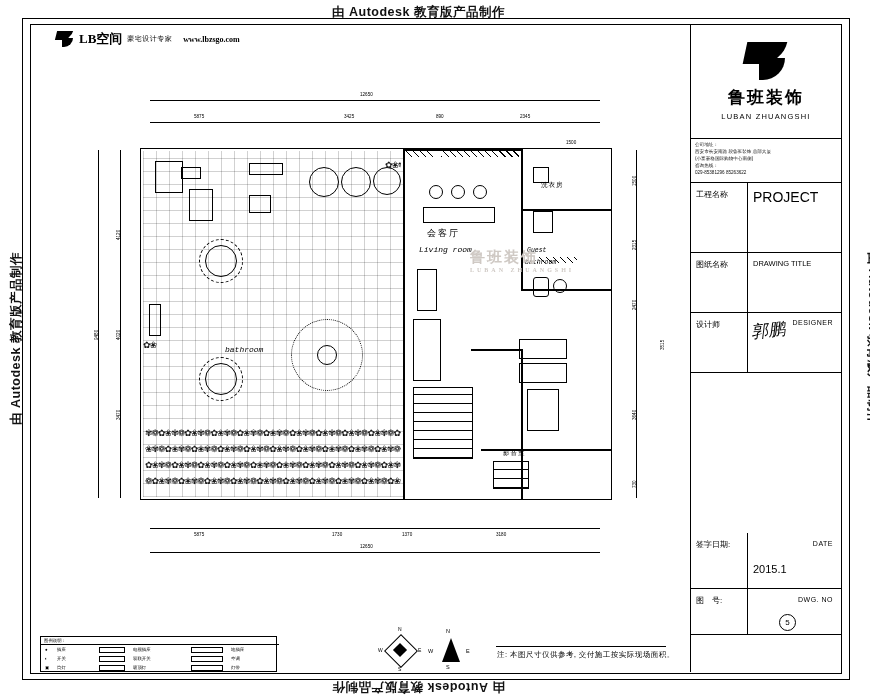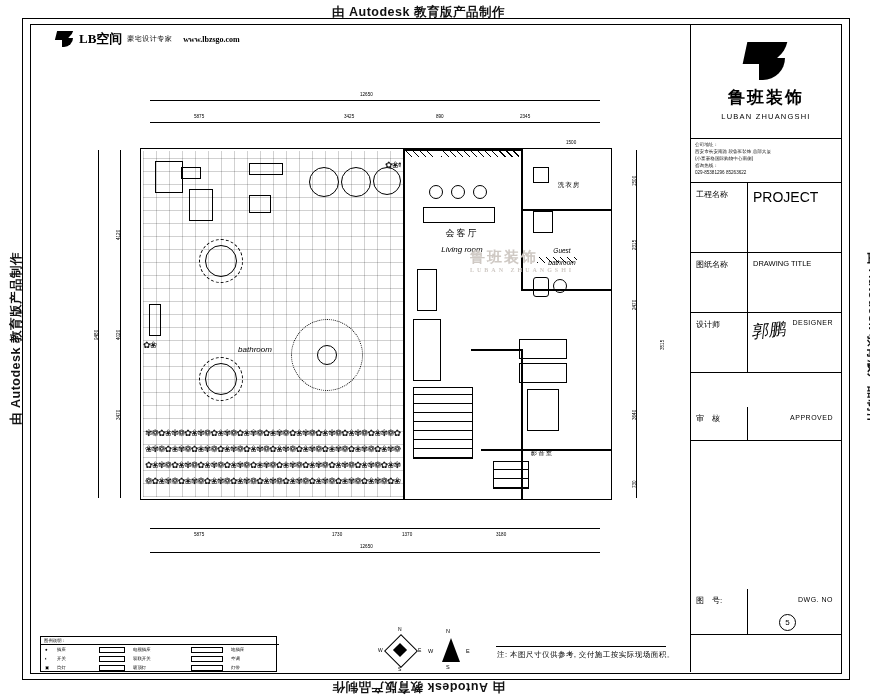--- a/index.html
+++ b/index.html
@@ -41,21 +41,21 @@
   .hdr .t2{font-size:7px;letter-spacing:.5px;}
   .hdr .t3{font-size:8px;font-weight:bold;margin-left:6px;font-family:"Liberation Serif",serif;}
 
   
   .plan{position:absolute;left:140px;top:148px;width:470px;height:350px;border:1.6px solid #000;background:#fff;}
   .terr{position:absolute;left:2px;top:2px;width:262px;height:346px;background:
      repeating-linear-gradient(0deg,rgba(0,0,0,.18) 0 1px,transparent 1px 13px),
      repeating-linear-gradient(90deg,rgba(0,0,0,.18) 0 1px,transparent 1px 13px);}
   .room-wall{position:absolute;background:#000;}
   .hatch{position:absolute;background:repeating-linear-gradient(45deg,#000 0 1px,transparent 1px 5px);}
-  .lbl{position:absolute;font-family:Liberation Sans, sans-serif;text-align:center;white-space:nowrap;}
+  .lbl{position:absolute;font-family:Liberation Mono, monospace;white-space:nowrap;}
   .lbl.cn{font-size:9px;letter-spacing:2px;}
   .lbl.en{font-size:8px;font-style:italic;}
   .lbl.sm{font-size:6.5px;}
 
   .dimline{position:absolute;background:#000;}
   .dimtxt{position:absolute;font-size:4.6px;color:#000;white-space:nowrap;}
   .dimtxt.v{transform:rotate(-90deg);transform-origin:left top;}
 
   .stair{position:absolute;border:1px solid #000;background:repeating-linear-gradient(0deg,#000 0 .7px,transparent .7px 9px);}
   .box{position:absolute;border:1px solid #000;}
@@ -284,27 +284,28 @@
     </div>
 
     <div class="tb-row" style="top:289px;height:60px;">
       <div class="tb-divider"></div>
       <div class="k">设计师</div>
       <div class="v" style="top:6px;">DESIGNER</div>
       <div class="sig">郭鹏</div>
     </div>
 
 
-    <div class="tb-row" style="top:383px;height:34px;">
-      <div class="tb-divider"></div>
-      <div class="k">审　核</div>
-      <div class="v">APPROVED</div>
-    </div>
-
-
+
+
+    <div class="tb-row" style="top:509px;height:56px;">
+      <div class="tb-divider"></div>
+      <div class="k">签字日期:</div>
+      <div class="v">DATE</div>
+      <div class="vbig" style="top:30px;font-size:11px;">2015.1</div>
+    </div>
 
     <div class="tb-row" style="top:565px;height:46px;">
       <div class="tb-divider"></div>
       <div class="k">图　号:</div>
       <div class="v">DWG. NO</div>
       <div style="position:absolute;left:88px;top:22px;">
         <span class="circnum">5</span>
       </div>
     </div>
 

